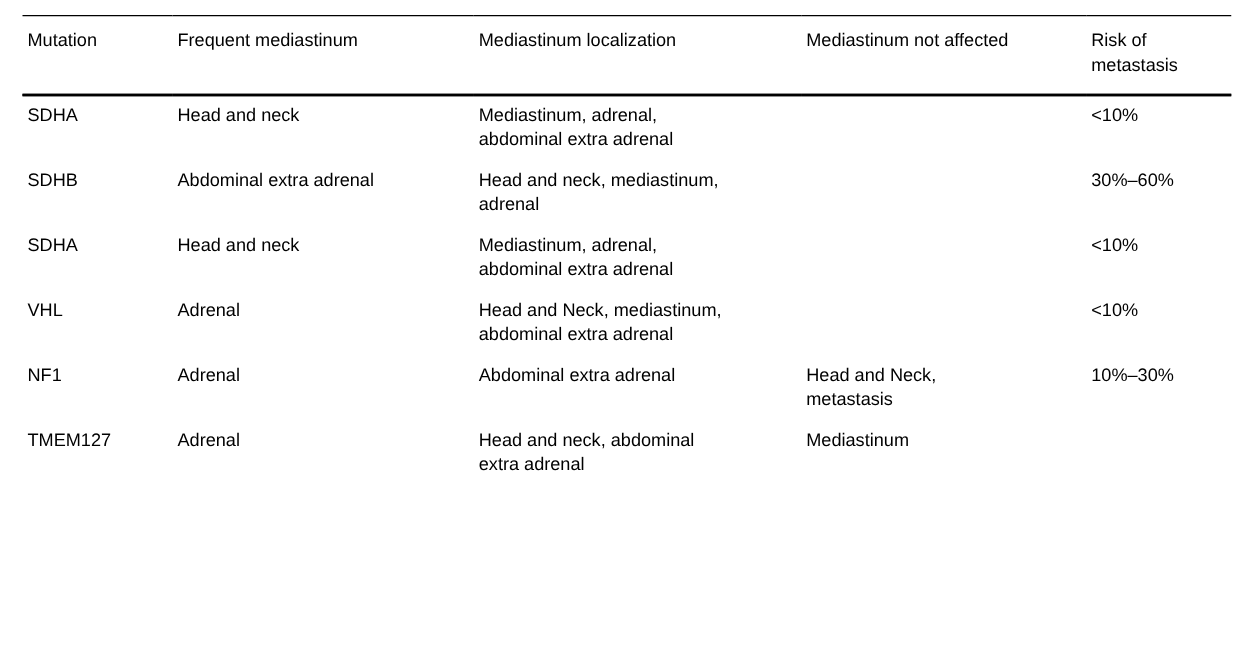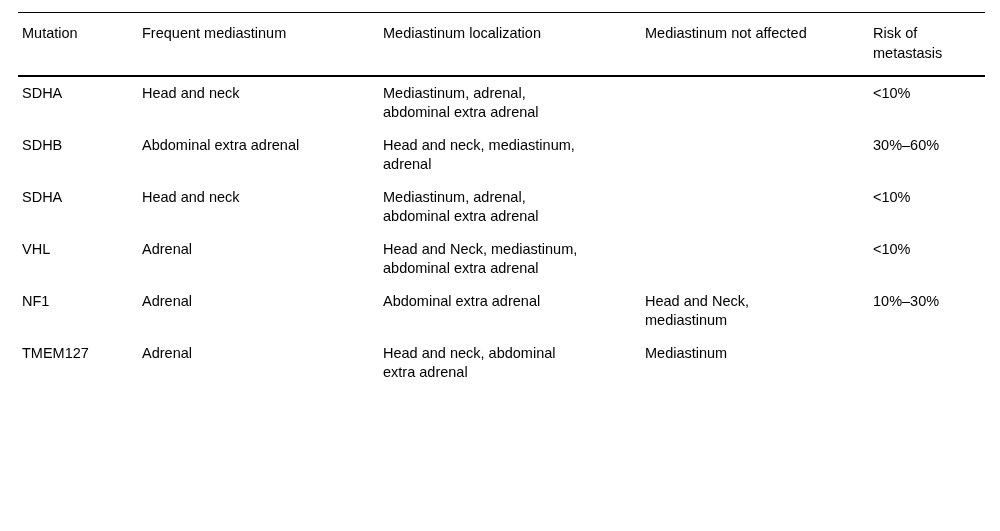--- a/index.html
+++ b/index.html
@@ -120,21 +120,21 @@
           <td>Head and Neck, mediastinum,
 abdominal extra adrenal</td>
           <td></td>
           <td>&lt;10%</td>
         </tr>
         <tr>
           <td>NF1</td>
           <td>Adrenal</td>
           <td>Abdominal extra adrenal</td>
           <td>Head and Neck,
-mediastinum</td>
+metastasis</td>
           <td>10%–30%</td>
         </tr>
         <tr>
           <td>TMEM127</td>
           <td>Adrenal</td>
           <td>Head and neck, abdominal
 extra adrenal</td>
           <td>Mediastinum</td>
           <td></td>
         </tr>

